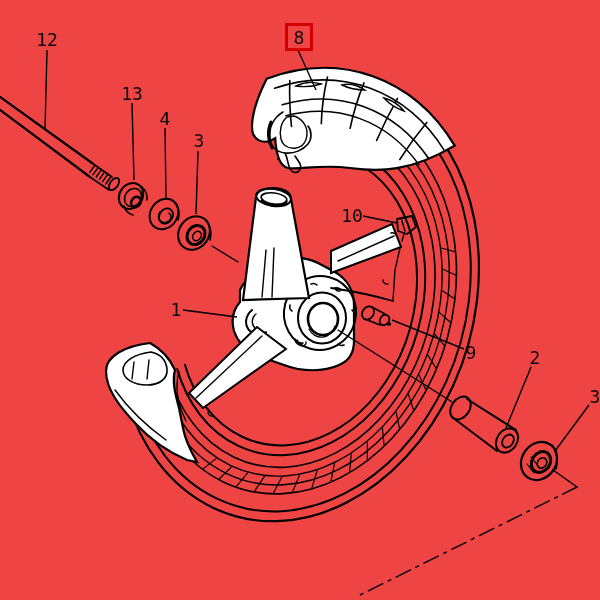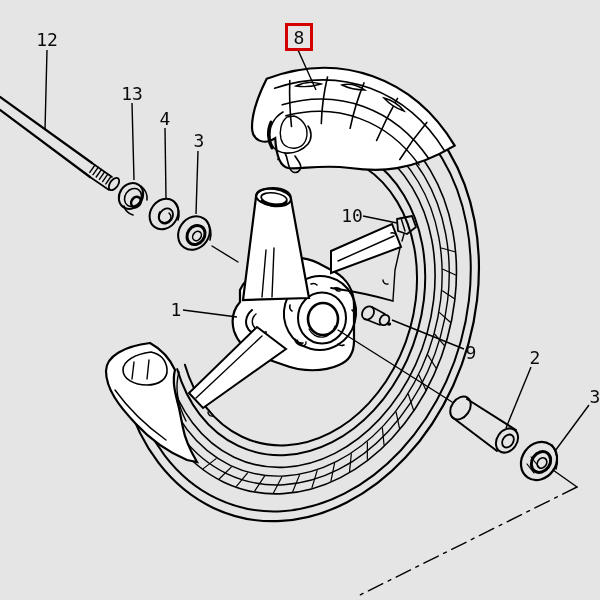--- a/index.html
+++ b/index.html
@@ -1,16 +1,16 @@
 <!DOCTYPE html>
 <html><head>
 <meta charset="utf-8">
 <style>
   html,body{margin:0;padding:0;background:#fff;}
-  #stage{position:relative;width:600px;height:600px;background:#e5e5e5;overflow:hidden;}
+  #stage{position:relative;width:600px;height:600px;background:#ef4444;overflow:hidden;}
   svg{display:block;}
   .ln{stroke:#000;fill:none;stroke-linecap:round;stroke-linejoin:round;}
   .w1{stroke-width:1.2}.w14{stroke-width:1.4}.w16{stroke-width:1.6}
   .w18{stroke-width:1.8}.w2{stroke-width:2}.w22{stroke-width:2.2}
   .w26{stroke-width:2.6}.w3{stroke-width:3}
   .solid{fill:#fff;stroke:#000;}
   text.callout{font-family:"DejaVu Sans Mono","Liberation Mono",monospace;
     font-size:18px;fill:#0a0a0a;text-anchor:middle;dominant-baseline:central;}
   .leader{stroke:#000;stroke-width:1.4;fill:none;}
   .hlbox{fill:none;stroke-width:3;}

